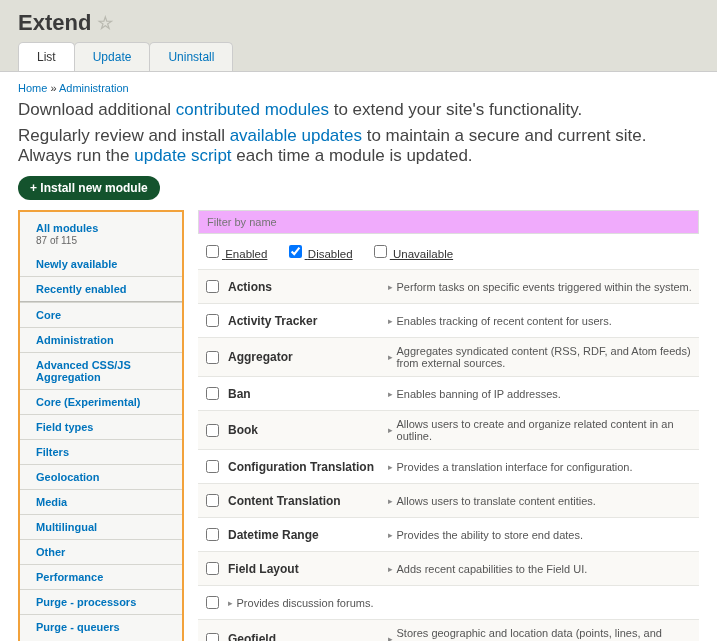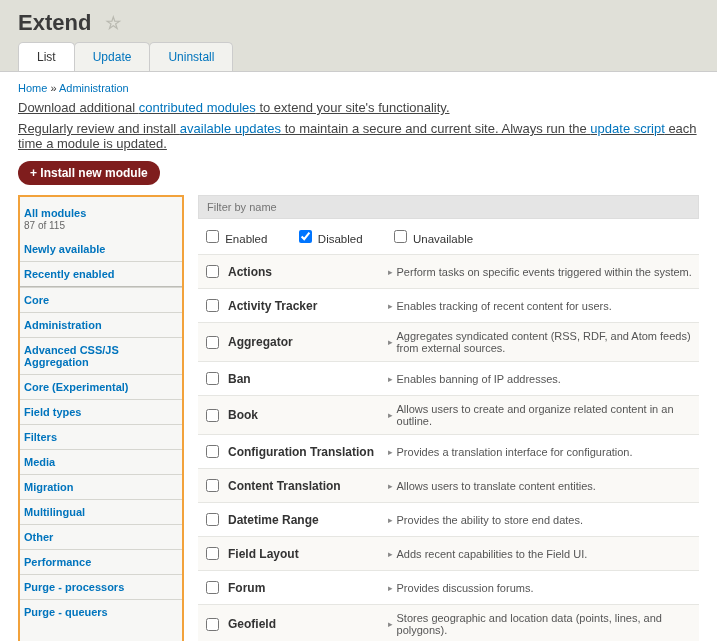--- a/index.html
+++ b/index.html
@@ -12,21 +12,21 @@
   }
   .page { width: 717px; }
   .header-area { padding: 10px 18px 0 18px; }
   .page-title {
     font-size: 22px;
     font-weight: bold;
     color: #3b3b3b;
     margin: 0 0 6px 0;
     display: flex;
     align-items: center;
-    gap: 14px;
+    gap: 6px;
   }
   .star { color: #b9b9b0; font-size: 18px; }
   .tabs {
     display: flex;
     margin-top: 6px;
   }
   .tab {
     padding: 7px 18px;
     background: #f2f2ee;
     border: 1px solid #ccc;
@@ -42,67 +42,67 @@
     position: relative; z-index: 2;
     color: #333;
   }
   .content-area {
     background: #fff;
     border-top: 1px solid #ccc;
     padding: 10px 18px 18px 18px;
   }
   .breadcrumb { font-size: 11px; margin-bottom: 6px; }
   .breadcrumb a { color: #0074bd; text-decoration: none; }
-  .help-text { font-size: 13px; color: #444; margin-bottom: 6px; text-decoration: underline; }
+  .help-text { font-size: 17px; color: #444; margin-bottom: 6px; }
   .help-text a { color: #0074bd; text-decoration: none; }
   .btn-primary {
     display: inline-block;
-    background: #7f1d1d;
+    background: #14532d;
     color: #fff;
     padding: 5px 12px;
     border-radius: 14px;
     font-weight: bold;
     font-size: 12px;
     cursor: pointer;
     margin-top: 4px;
     border: none;
   }
   .layout { display: flex; gap: 14px; margin-top: 10px; align-items: flex-start; }
   .sidebar {
     width: 166px;
     border: 2px solid #f2a23b;
     background: #f7f7f5;
     padding: 4px 0;
     min-height: 476px;
   }
   .sidebar-item {
-    padding: 6px 4px;
+    padding: 6px 16px;
     border-top: 1px solid #d6d6d0;
     color: #0074bd;
     font-weight: bold;
     font-size: 11px;
     cursor: pointer;
   }
   .sidebar-item:first-child { border-top: none; }
   .sidebar-item.with-sub {  }
   .sidebar-sub { color: #666; font-weight: normal; font-size: 10px; margin-top:1px;}
   .sidebar-divider { border-top:1px solid #bdbdb7; margin: 0; height:0; }
   .main { flex: 1; }
   .filter-row {
-    background: #e5e5e5;
+    background: #f0abfc;
     border: 1px solid #ddd;
     padding: 4px 6px;
     font-size: 11px;
     color: #666;
   }
   .filter-row input {
     border: none; background: transparent; width: 100%; font-size: 11px; outline:none;
   }
   .checkbox-row { padding: 8px 4px; font-size: 11.5px;}
-  .checkbox-row label { margin-right: 24px; color:#333; }
+  .checkbox-row label { margin-right: 14px; color:#333;text-decoration:underline; }
   .module-row {
     display: flex;
     align-items: center;
     border-top: 1px solid #e6e6e2;
     padding: 7px 4px;
     gap: 10px;
   }
   .module-row:nth-child(odd){ background:#faf9f6;}
   .module-row:nth-child(even){ background:#fff;}
   .mod-check { width: 16px; }
@@ -149,22 +149,22 @@
         <div id="sidebar-list">
             <div class="sidebar-item">Newly available</div>
             <div class="sidebar-item">Recently enabled</div>
             <div class="sidebar-divider"></div>
             <div class="sidebar-item">Core</div>
             <div class="sidebar-item">Administration</div>
             <div class="sidebar-item">Advanced CSS/JS Aggregation</div>
             <div class="sidebar-item">Core (Experimental)</div>
             <div class="sidebar-item">Field types</div>
             <div class="sidebar-item">Filters</div>
+            <div class="sidebar-item">Geolocation</div>
             <div class="sidebar-item">Media</div>
-            <div class="sidebar-item">Migration</div>
             <div class="sidebar-item">Multilingual</div>
             <div class="sidebar-item">Other</div>
             <div class="sidebar-item">Performance</div>
             <div class="sidebar-item">Purge - processors</div>
             <div class="sidebar-item">Purge - queuers</div>
           </div>
       </div>
 
       <div class="main">
         <div class="filter-row">
@@ -243,21 +243,20 @@
             <div class="module-row">
               <div class="mod-check"><input type="checkbox" style=""></div>
               <div class="mod-name">Field Layout</div>
               <div class="mod-desc">
                 <span class="tri">▸</span>
                 <span class="dtxt">Adds recent capabilities to the Field UI.</span>
               </div>
             </div>
             <div class="module-row">
               <div class="mod-check"><input type="checkbox" style=""></div>
-              <div class="mod-name">Forum</div>
               <div class="mod-desc">
                 <span class="tri">▸</span>
                 <span class="dtxt">Provides discussion forums.</span>
               </div>
             </div>
             <div class="module-row">
               <div class="mod-check"><input type="checkbox" style=""></div>
               <div class="mod-name">Geofield</div>
               <div class="mod-desc">
                 <span class="tri">▸</span>

